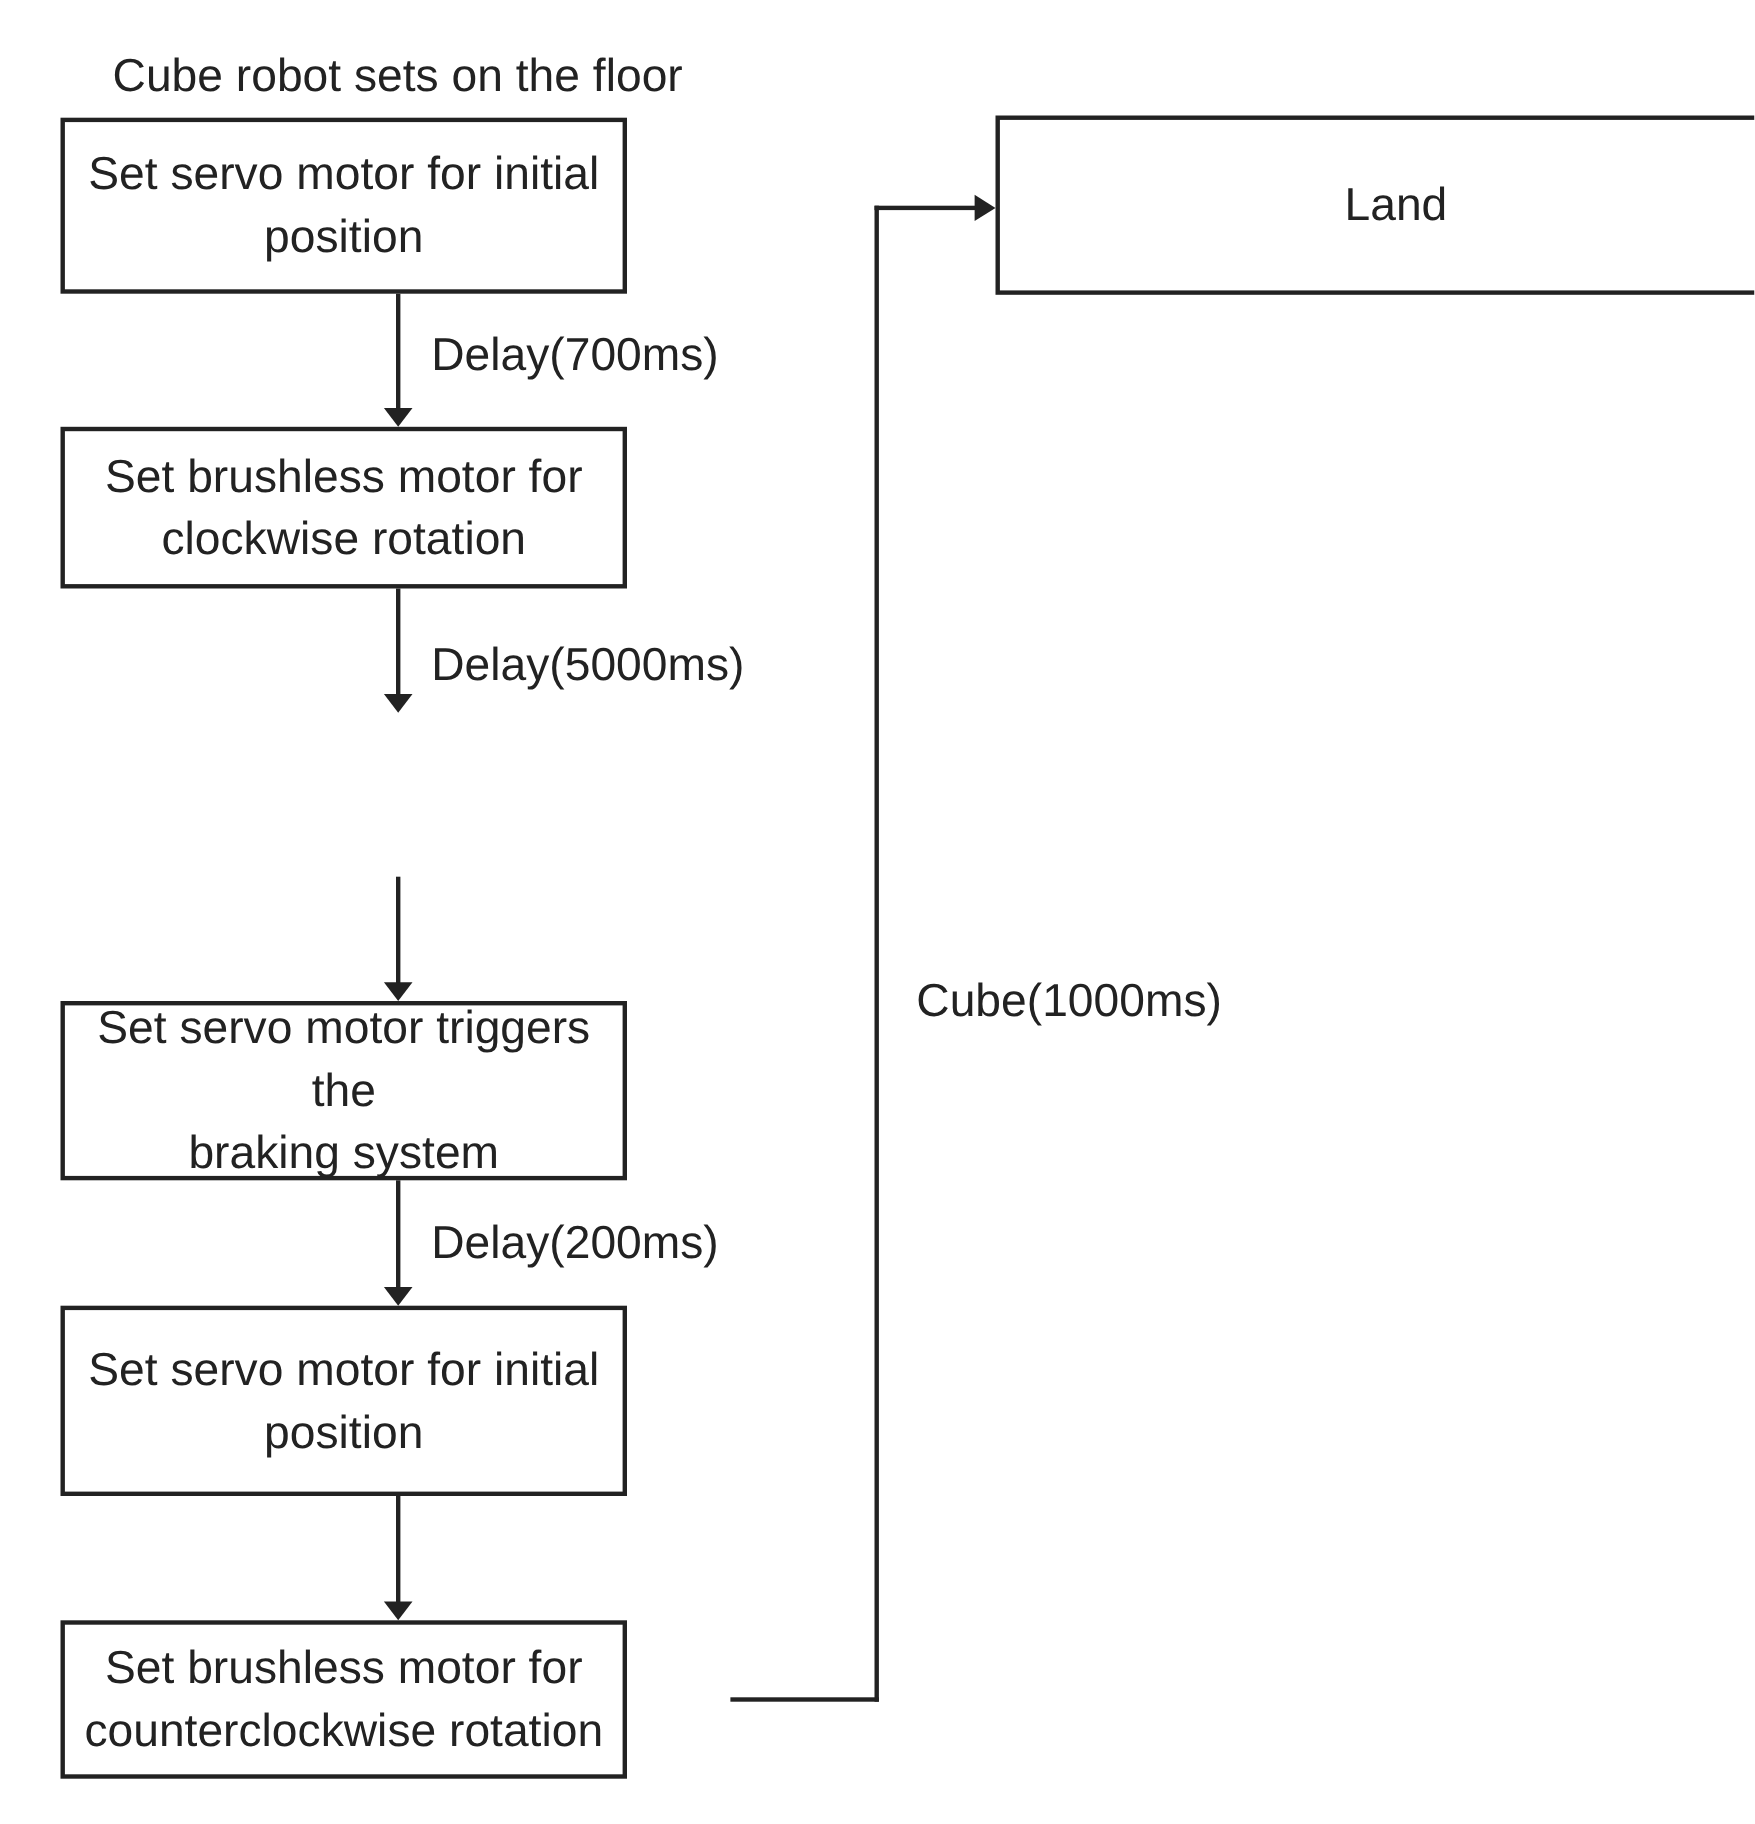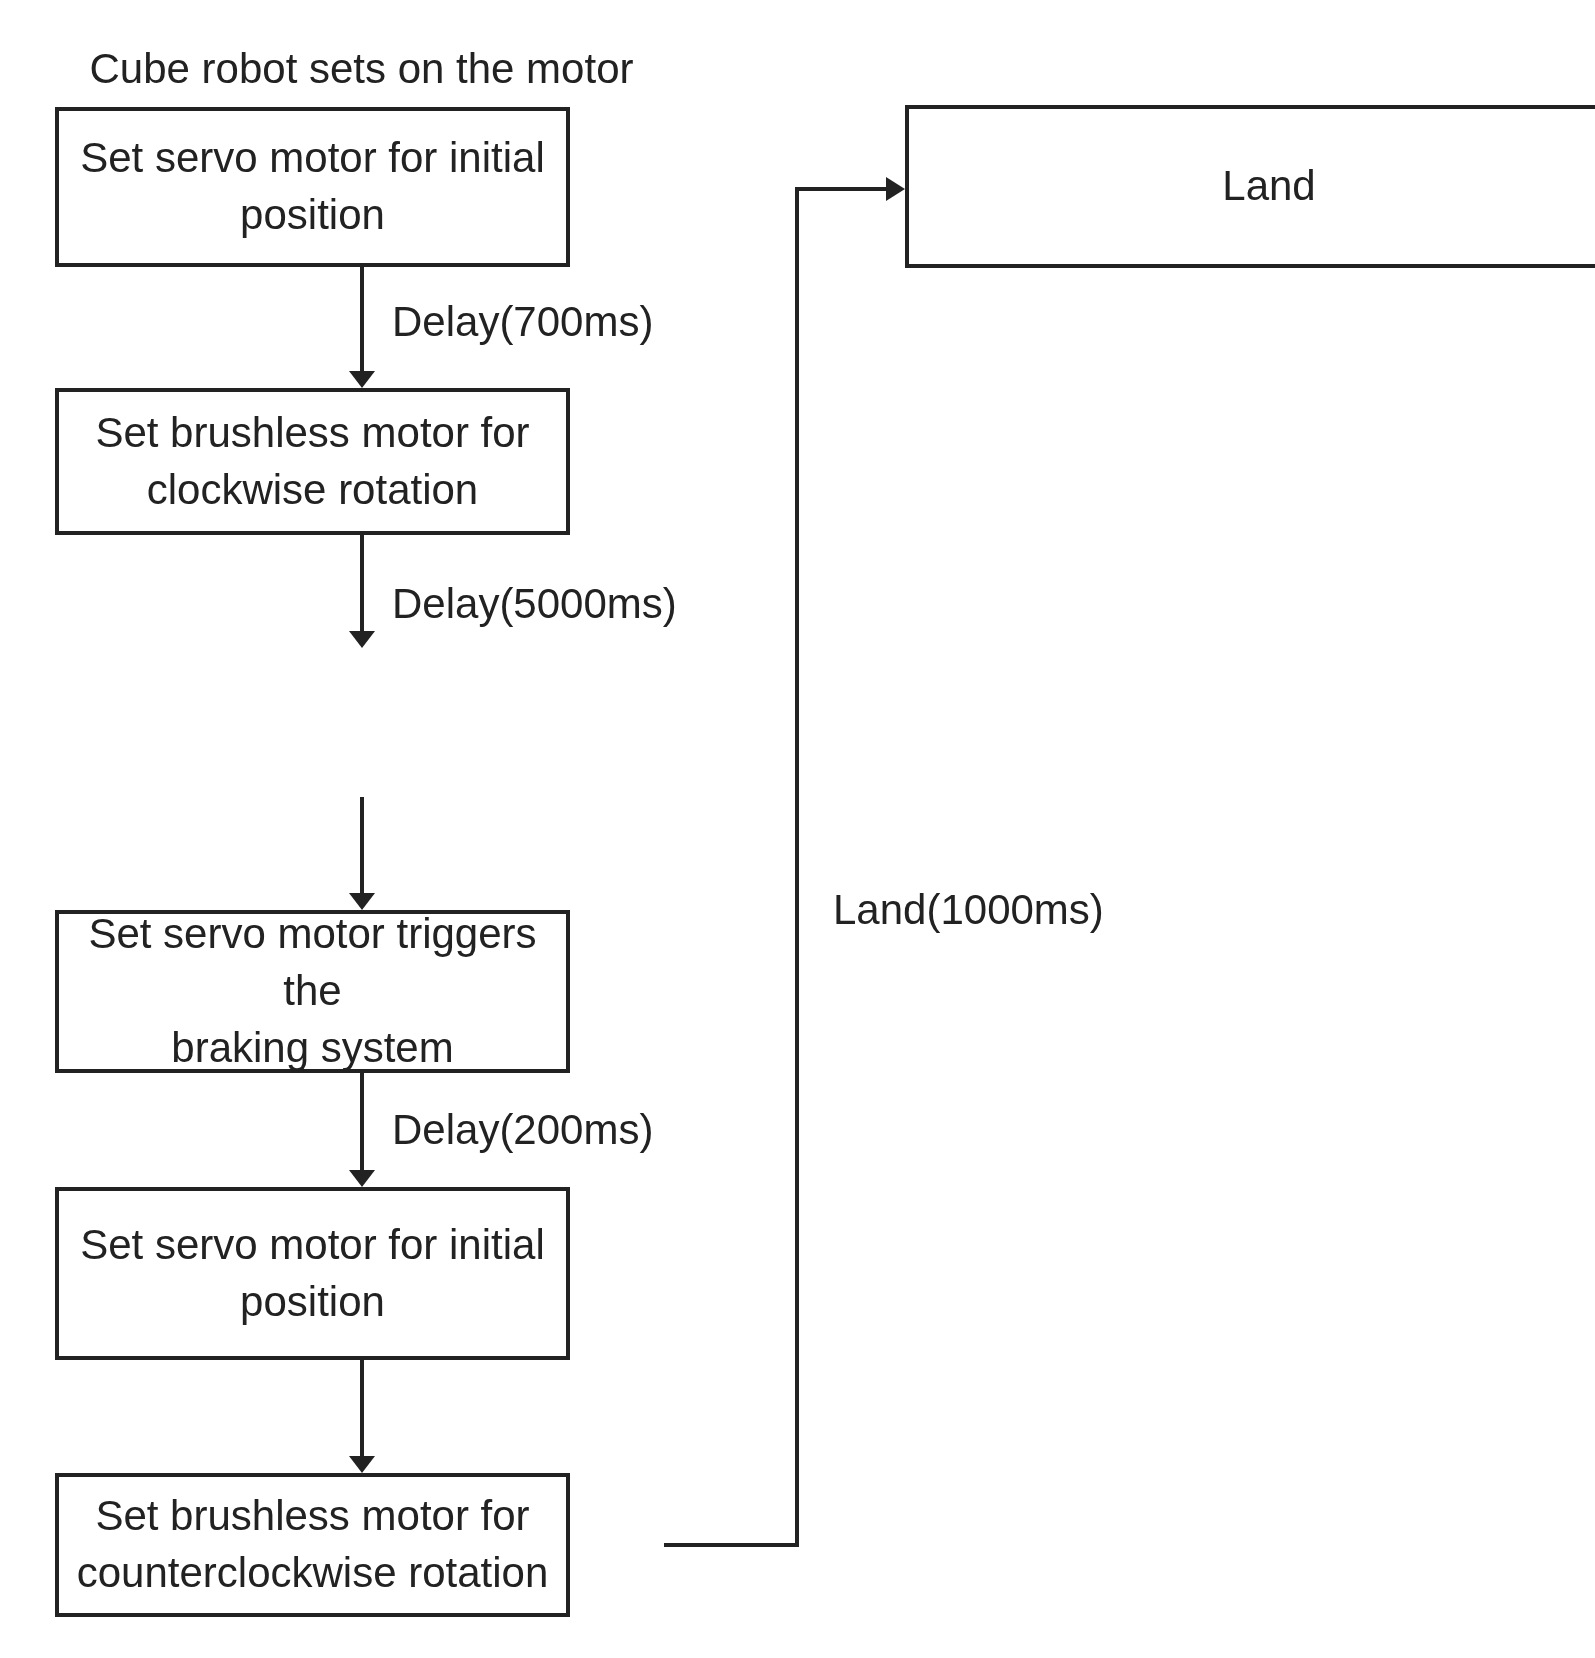--- a/index.html
+++ b/index.html
@@ -57,21 +57,21 @@
   #label-e1{left:392px;top:298px}
   #label-e2{left:392px;top:580px}
   #label-e4{left:392px;top:1106px}
   #label-e6{left:833px;top:886px}
 </style>
 </head>
 <body>
 
 <div class="canvas">
 
-  <div class="title">Cube robot sets on the motor</div>
+  <div class="title">Cube robot sets on the floor</div>
 
   <div class="node" id="node-step1">Set servo motor for initial
 position</div>
   <div class="node" id="node-step2">Set brushless motor for
 clockwise rotation</div>
   <div class="node" id="node-step4">Set servo motor triggers the
 braking system</div>
   <div class="node" id="node-step5">Set servo motor for initial
 position</div>
   <div class="node" id="node-step6">Set brushless motor for
@@ -94,15 +94,15 @@
   <div class="head-down" id="edge5-head"></div>
 
   <div class="seg" id="conn-bottom"></div>
   <div class="seg" id="conn-vert"></div>
   <div class="seg" id="conn-top"></div>
   <div id="conn-head"></div>
 
   <div class="edge-label" id="label-e1">Delay(700ms)</div>
   <div class="edge-label" id="label-e2">Delay(5000ms)</div>
   <div class="edge-label" id="label-e4">Delay(200ms)</div>
-  <div class="edge-label" id="label-e6">Land(1000ms)</div>
+  <div class="edge-label" id="label-e6">Cube(1000ms)</div>
 
 </div>
 
 </body></html>

